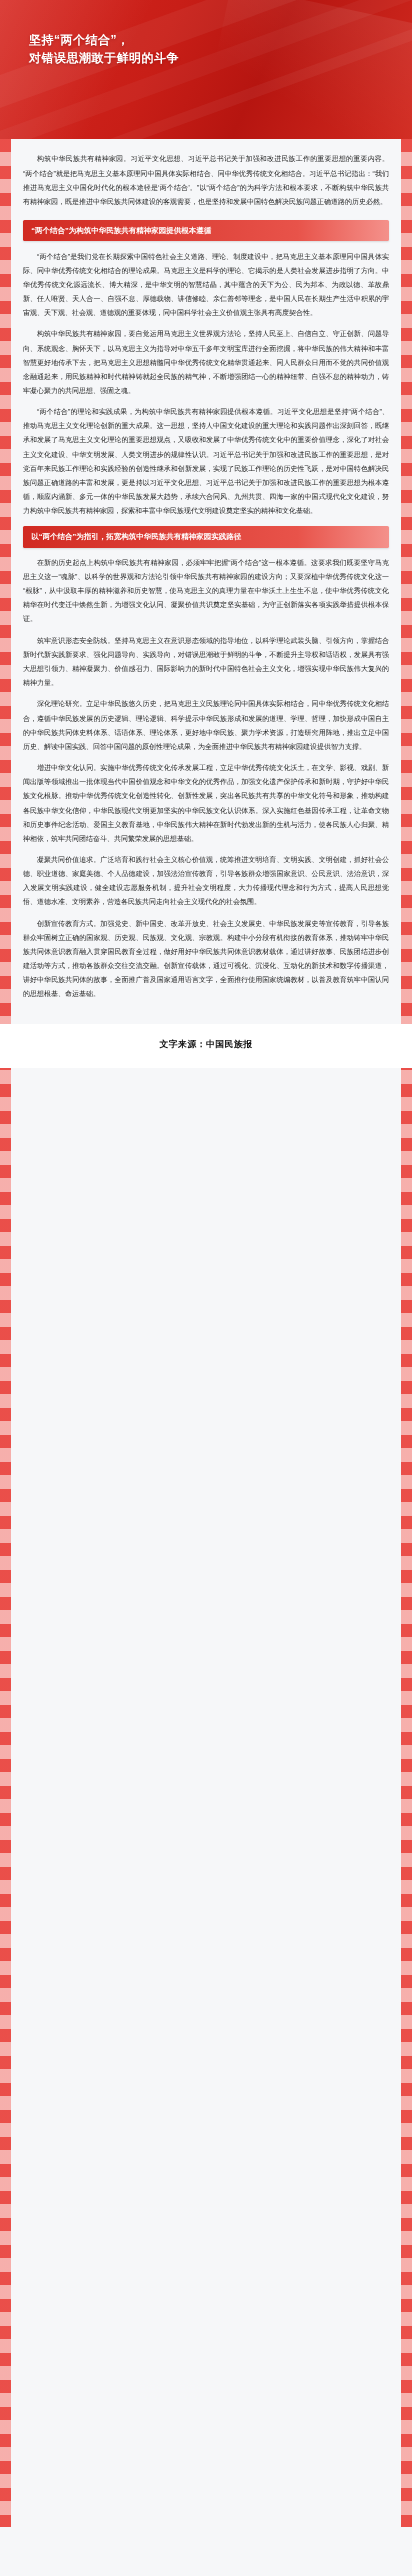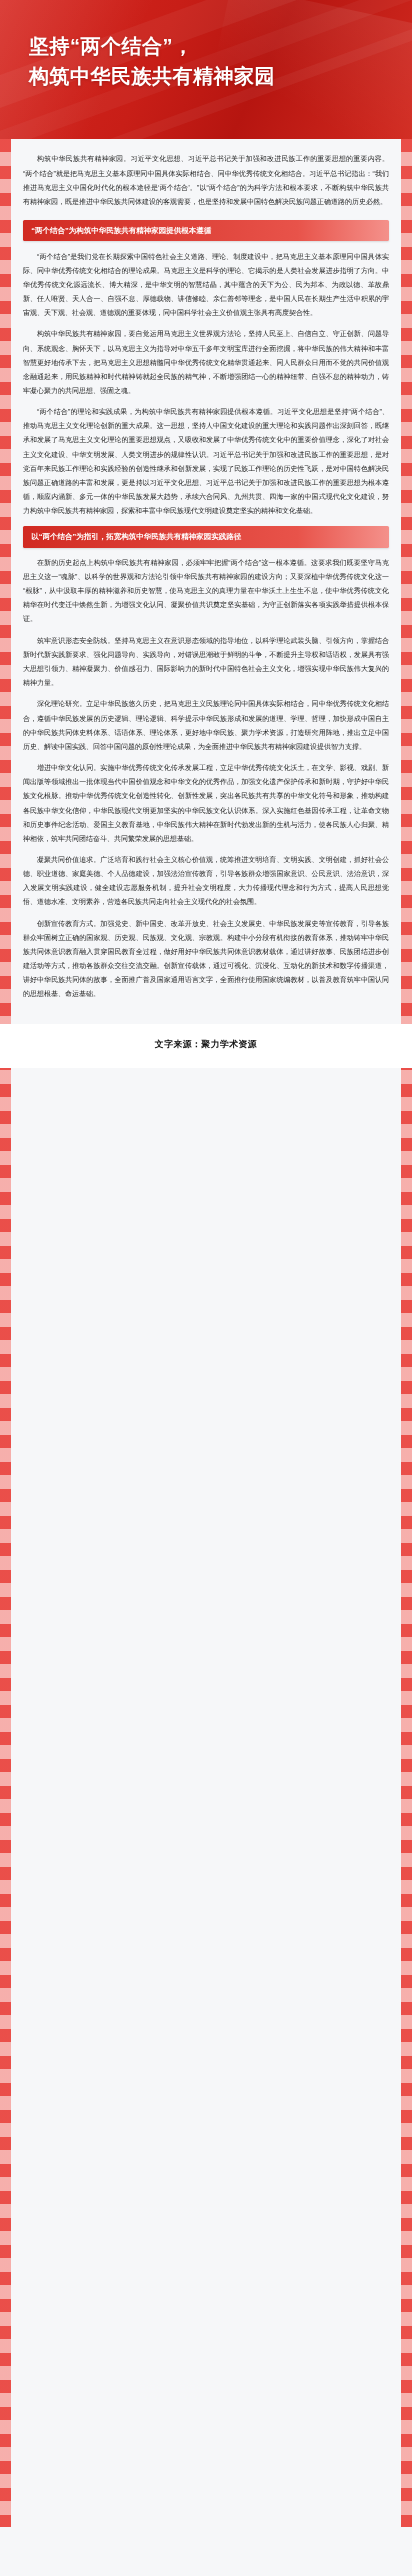--- a/index.html
+++ b/index.html
@@ -46,21 +46,21 @@
   }
   .banner .s1{top:14.4px;left:-113px;}
   .banner .s2{top:77px;left:-134px;height:17.5px;background:rgba(255,255,255,0.045);}
   .banner .s3{top:110px;left:-93px;height:11.3px;background:rgba(255,255,255,0.05);}
   .banner-title{
     position:absolute;
     left:29px;
     top:31px;
     right:20.6px;
     color:#ffffff;
-    font-size:20px;
+    font-size:12px;
     font-weight:bold;
     line-height:1.52;
     letter-spacing:0.5px;
     text-shadow:0 1px 2.6px rgba(90,0,0,0.35);
   }
   .banner-title .l2{display:block;}
 
   
   .rail{
     position:absolute;
@@ -120,21 +120,21 @@
 <div class="page">
 
   <div class="banner">
     <div class="sheen"></div>
     <div class="sheen2"></div>
     <div class="stripe s1"></div>
     <div class="stripe s2"></div>
     <div class="stripe s3"></div>
     <div class="banner-title">
       <span class="l1">坚持“两个结合”，</span>
-      <span class="l2">构筑中华民族共有精神家园</span>
+      <span class="l2">对错误思潮敢于鲜明的斗争</span>
     </div>
   </div>
 
   <div class="rail rail-left"></div>
   <div class="rail rail-right"></div>
 
   <div class="content">
 
     <p class="para">构筑中华民族共有精神家园。习近平文化思想、习近平总书记关于加强和改进民族工作的重要思想的重要内容。“两个结合”就是把马克思主义基本原理同中国具体实际相结合、同中华优秀传统文化相结合。习近平总书记指出：“我们推进马克思主义中国化时代化的根本途径是‘两个结合’。”以“两个结合”的为科学方法和根本要求，不断构筑中华民族共有精神家园，既是推进中华民族共同体建设的客观需要，也是坚持和发展中国特色解决民族问题正确道路的历史必然。</p>
 
@@ -150,17 +150,17 @@
     <p class="para">筑牢意识形态安全防线。坚持马克思主义在意识形态领域的指导地位，以科学理论武装头脑、引领方向，掌握结合新时代新实践新要求、强化问题导向、实践导向，对错误思潮敢于鲜明的斗争，不断提升主导权和话语权，发展具有强大思想引领力、精神凝聚力、价值感召力、国际影响力的新时代中国特色社会主义文化，增强实现中华民族伟大复兴的精神力量。</p>
     <p class="para">深化理论研究。立足中华民族悠久历史，把马克思主义民族理论同中国具体实际相结合，同中华优秀传统文化相结合，遵循中华民族发展的历史逻辑、理论逻辑、科学提示中华民族形成和发展的道理、学理、哲理，加快形成中国自主的中华民族共同体史料体系、话语体系、理论体系，更好地中华民族、聚力学术资源，打造研究用阵地，推出立足中国历史、解读中国实践、回答中国问题的原创性理论成果，为全面推进中华民族共有精神家园建设提供智力支撑。</p>
     <p class="para">增进中华文化认同。实施中华优秀传统文化传承发展工程，立足中华优秀传统文化沃土，在文学、影视、戏剧、新闻出版等领域推出一批体现当代中国价值观念和中华文化的优秀作品，加强文化遗产保护传承和新时期，守护好中华民族文化根脉。推动中华优秀传统文化创造性转化、创新性发展，突出各民族共有共享的中华文化符号和形象，推动构建各民族中华文化信仰，中华民族现代文明更加坚实的中华民族文化认识体系。深入实施红色基因传承工程，让革命文物和历史事件纪念活动、爱国主义教育基地，中华民族伟大精神在新时代勃发出新的生机与活力，使各民族人心归聚、精神相依，筑牢共同团结奋斗、共同繁荣发展的思想基础。</p>
     <p class="para">凝聚共同价值追求。广泛培育和践行社会主义核心价值观，统筹推进文明培育、文明实践、文明创建，抓好社会公德、职业道德、家庭美德、个人品德建设，加强法治宣传教育，引导各族群众增强国家意识、公民意识、法治意识，深入发展文明实践建设，健全建设志愿服务机制，提升社会文明程度，大力传播现代理念和行为方式，提高人民思想觉悟、道德水准、文明素养，营造各民族共同走向社会主义现代化的社会氛围。</p>
     <p class="para">创新宣传教育方式。加强党史、新中国史、改革开放史、社会主义发展史、中华民族发展史等宣传教育，引导各族群众牢固树立正确的国家观、历史观、民族观、文化观、宗教观。构建中小分段有机衔接的教育体系，推动铸牢中华民族共同体意识教育融入贯穿国民教育全过程，做好用好中华民族共同体意识教材载体，通过讲好故事、民族团结进步创建活动等方式，推动各族群众交往交流交融。创新宣传载体，通过可视化、沉浸化、互动化的新技术和数字传播渠道，讲好中华民族共同体的故事，全面推广普及国家通用语言文字，全面推行使用国家统编教材，以普及教育筑牢中国认同的思想根基、命运基础。</p>
     <p class="para"></p>
 
   </div>
 
   <div class="footer">
-    <span class="src">文字来源：聚力学术资源</span>
+    <span class="src">文字来源：中国民族报</span>
   </div>
 
 </div>
 
 
 </body></html>

